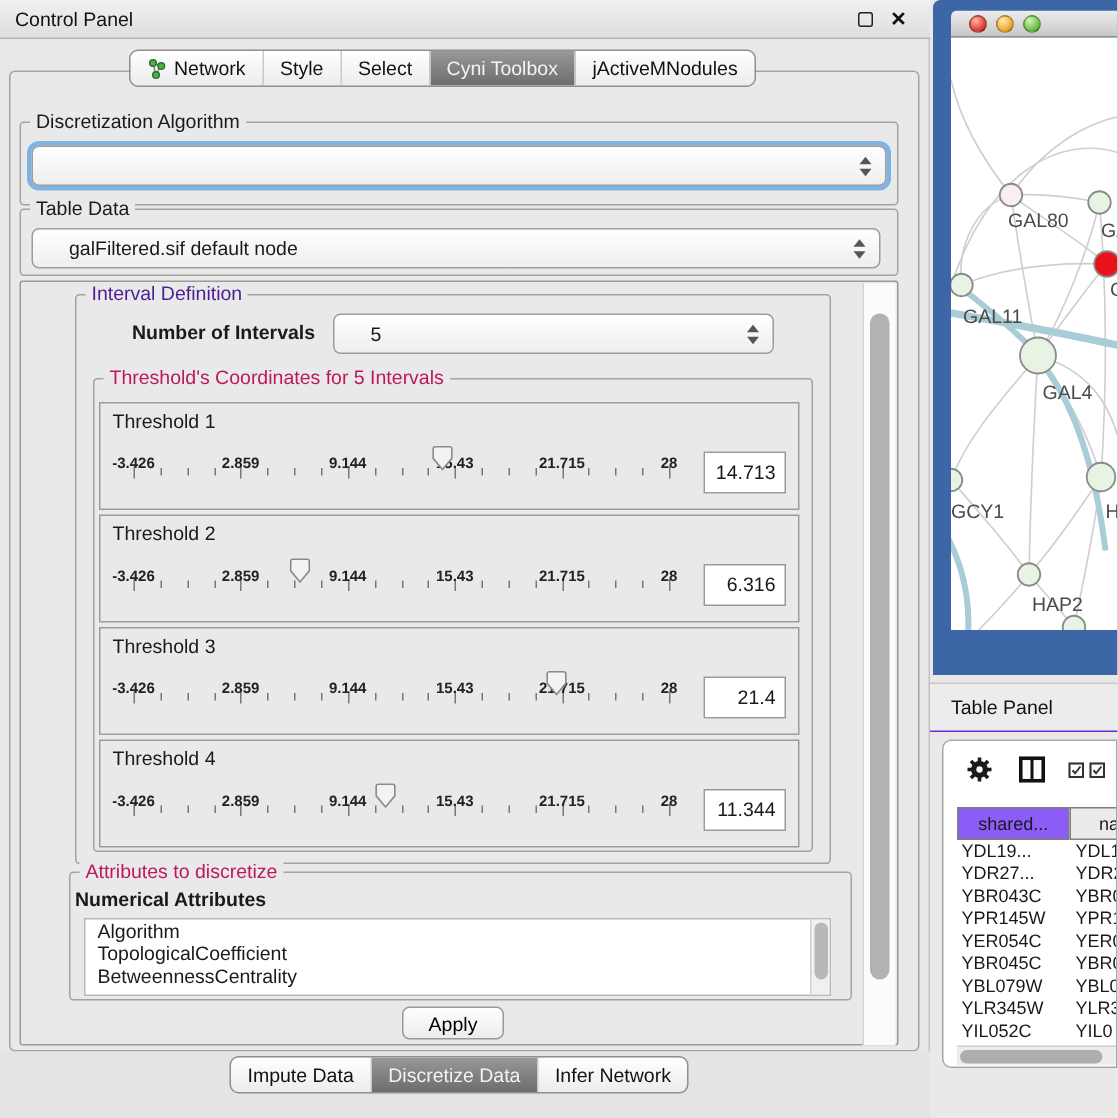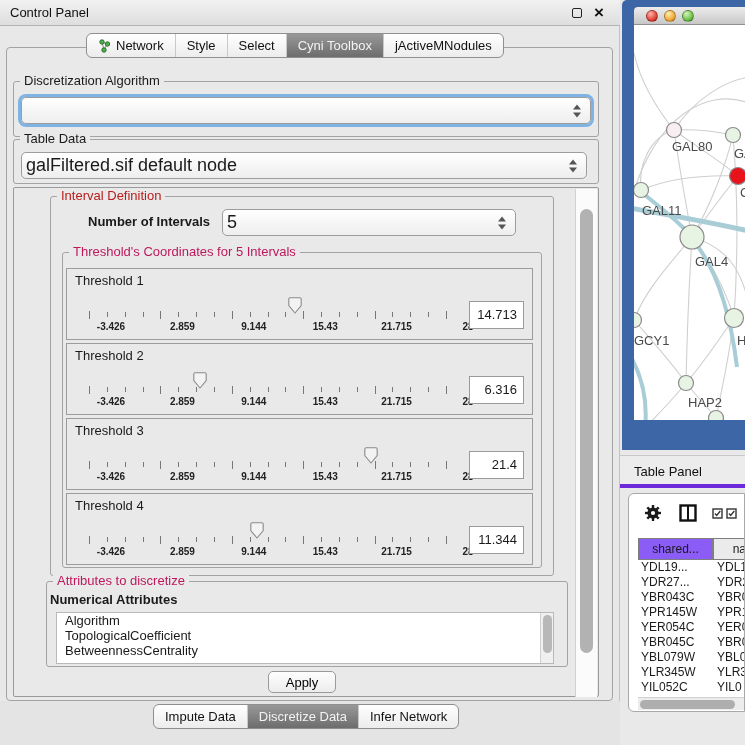--- a/index.html
+++ b/index.html
@@ -25,21 +25,21 @@
   .seg:first-child { border-left:none; }
   .seg.sel { background:linear-gradient(#989898,#6d6d6d); color:#f3f3f3; }
 
   #outer-box { left:6px; top:47px; width:607px; height:654px; border:1px solid #a3a3a3;
     border-radius:4px; background:#e9e9e9; }
 
   .grp { position:absolute; border:1px solid #a3a3a3; border-radius:3px; }
   .gt { position:absolute; top:-9px; left:6px; background:#e9e9e9; padding:0 4px; font-size:13px; white-space:nowrap; }
 
   .combo { position:absolute; border:1px solid #9d9d9d; border-radius:5px; height:27px;
-    background:linear-gradient(#ffffff,#eeeeee); font-size:18px; line-height:25px; padding-left:4px; }
+    background:linear-gradient(#ffffff,#eeeeee); font-size:13px; line-height:25px; padding-left:24px; }
   .spin { position:absolute; right:9px; top:50%; transform:translateY(-50%); width:8px; height:13px; }
   .spin:before, .spin:after { content:""; position:absolute; left:0; border-left:4px solid transparent; border-right:4px solid transparent; }
   .spin:before { top:0; border-bottom:5px solid #555; }
   .spin:after { bottom:0; border-top:5px solid #555; }
   .focusring { box-shadow:0 0 0 3px #7fb3e3; }
 
   #algo-popup { left:14px; top:82px; width:564px; height:52px; background:#fff;
     border:1px solid #bdbdbd; border-radius:4px; box-shadow:0 4px 10px rgba(0,0,0,.38); z-index:5; }
   #algo-hint { left:0; top:2px; width:100%; text-align:center; font-size:13px; color:#b4b4b4; }
   .algo-opt { position:absolute; left:3px; font-size:13px; color:#000; white-space:nowrap; }
@@ -48,52 +48,52 @@
   #scrollbox { left:13px; top:187px; width:586px; height:510px; border:1px solid #9a9a9a; border-radius:2px; background:#e9e9e9; }
   #vscroll { right:1px; top:1px; width:22px; height:508px; background:#fbfbfb; border-left:1px solid #d2d2d2; }
   #vthumb { left:4px; top:20px; width:13px; height:444px; background:#b2b2b2; border-radius:7px; }
 
   .thr-panel { position:absolute; width:467px; height:72px; border:1px solid #9c9c9c; background:#e9e9e9; }
   .thr-label { position:absolute; left:8px; top:4px; font-size:13px; font-weight:normal; }
   .sliderwrap { position:absolute; left:22px; top:28px; width:357px; height:36px; }
   .handle { position:absolute; top:0; width:14px; height:17px; transform:translateX(-50%); }
   .tick { position:absolute; top:15px; width:1px; height:4.5px; background:#777; }
   .tick.major { top:14px; height:8px; }
-  .ticklab { position:absolute; top:24px; transform:translateX(-50%); font-size:10px; font-weight:bold; color:#222; white-space:nowrap;margin-left:22px; }
+  .ticklab { position:absolute; top:7px; transform:translateX(-50%); font-size:10px; font-weight:bold; color:#222; white-space:nowrap; }
   .valuebox { position:absolute; right:8px; top:32px; width:55px; height:28px; background:#fff;
     border:1px solid #9a9a9a; font-size:13px; line-height:26px; text-align:right; padding-right:6px; }
 
   #attr-list { left:56px; top:612px; width:498px; height:52px; background:#fff; border:1px solid #b9b9b9; overflow:hidden; }
   .attr-item { height:15px; line-height:15px; font-size:13px; padding-left:8px; white-space:nowrap; }
   #attr-scroll { position:absolute; right:0; top:0; bottom:0; width:13px; background:#f0f0f0; border-left:1px solid #cfcfcf; }
   #attr-thumb { position:absolute; left:2px; top:2px; width:9px; height:38px; background:#b8b8b8; border-radius:5px; }
 
   #apply-btn { left:268px; top:671px; width:68px; height:22px; border:1px solid #9a9a9a; border-radius:5px;
     background:linear-gradient(#fefefe,#ececec); font-size:13px; text-align:center; line-height:20px; }
 
   #bottom-strip { left:0; top:701px; width:620px; height:44px; background:#e4e4e4; }
 
-  .lbl-green { color:#b91c1c; }
+  .lbl-green { color:#4c1d95; }
   .lbl-blue { color:#be185d; }
   .bold { font-weight:bold; }
   .lbl13 { font-size:13px; }
 
   
   #right-bg { left:620px; top:450px; width:125px; height:295px; background:#e9e9e9; }
   #net-frame { left:622px; top:0; width:123px; height:450px; background:#3c66a5; border-radius:5px 0 0 0; }
   #net-titlebar { left:634px; top:7px; width:111px; height:18px;
     background:linear-gradient(#ededed,#c7c7c7); border-bottom:1px solid #8f8f8f; border-radius:4px 0 0 0; }
   .tl { position:absolute; top:3px; width:12px; height:12px; border-radius:50%; border:1px solid rgba(0,0,0,.28); }
   #tl-red   { left:12px; background:radial-gradient(circle at 35% 28%, #ffb3ab, #e0453a 62%, #a81d12); }
   #tl-yellow{ left:30px; background:radial-gradient(circle at 35% 28%, #ffeeb0, #f2a93b 62%, #bb7b10); }
   #tl-green { left:48px; background:radial-gradient(circle at 35% 28%, #d6f3bd, #6dc34a 62%, #3c8c1e); }
   #net-canvas { left:634px; top:25px; width:111px; height:395px; background:#fff; overflow:hidden; }
 
   #tp-bar { left:620px; top:455px; width:125px; height:33px; background:#ececec;
-    border-top:1px solid #c8c8c8; border-bottom:4px solid #6d28d9; }
+    border-top:1px solid #c8c8c8; border-bottom:1px solid #6d28d9; }
   #tp-title { left:14px; top:8px; font-size:13px; color:#111; }
 
   #tbl-panel { left:628px; top:493px; width:117px; height:219px; background:#fff;
     border:1px solid #a8a8a8; border-radius:6px 0 0 6px; overflow:hidden; }
   .tb-icon { position:absolute; top:10px; }
   #th-row { position:absolute; left:9px; top:44px; right:0; height:22px; }
   #th-c1 { position:absolute; left:0; top:0; width:75px; height:22px; background:#8b5cf6;
     border:1px solid #7f7f7f; font-size:12px; text-align:center; line-height:20px; }
   #th-c2 { position:absolute; left:75px; top:0; right:-5px; height:22px; background:#ebebeb;
     border:1px solid #7f7f7f; font-size:12px; text-align:right; line-height:20px; padding-right:2px; }

